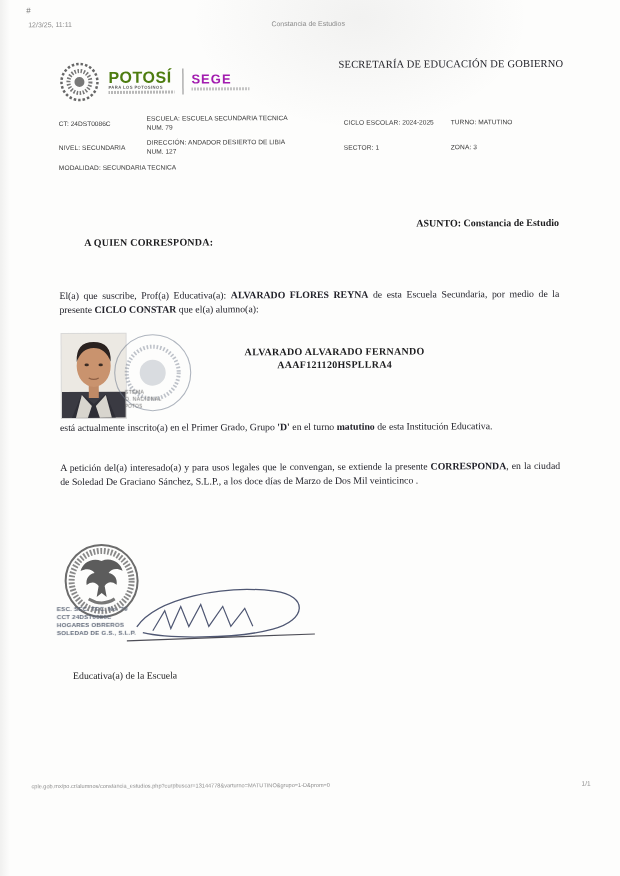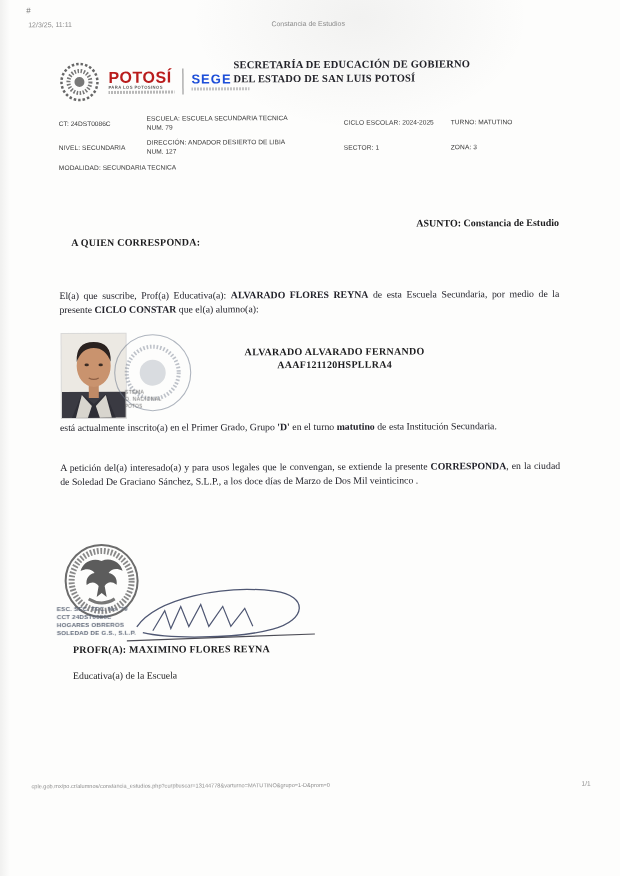--- a/index.html
+++ b/index.html
@@ -14,39 +14,39 @@
   .scan-edge{position:absolute;top:0;left:0;width:10px;height:876px;
     background:linear-gradient(90deg, rgba(0,0,0,.05), transparent);pointer-events:none;}
   .doc{position:absolute;inset:0;transform:rotate(-0.25deg);}
   .abs{position:absolute;}
   
   .meta{font-family:"Liberation Sans", sans-serif;font-size:7px;color:#8b8b8b;}
   .hash-mark{font-family:"Liberation Sans", sans-serif;font-size:8px;color:#777;}
   
   .emblem{width:42px;height:42px;}
   .brand{font-family:"Liberation Sans", sans-serif;font-weight:bold;font-size:16px;
-    letter-spacing:.5px;color:#b91c1c;line-height:15px;}
+    letter-spacing:.5px;color:#4d7c0f;line-height:15px;}
   .brand-sub{font-family:"Liberation Sans", sans-serif;font-size:4.2px;font-weight:bold;
     color:#5a5a5a;letter-spacing:.4px;}
   .brand-sub2{width:66px;height:3px;background:repeating-linear-gradient(90deg,#9a9a9a 0 2px,transparent 2px 3px);
     margin-top:1.5px;opacity:.7;}
   .logo-divider{width:1px;height:26px;background:#8a8a8a;}
   .agency{font-family:"Liberation Sans", sans-serif;font-weight:bold;font-size:13px;
-    letter-spacing:1px;color:#1d4ed8;line-height:13px;}
+    letter-spacing:1px;color:#a21caf;line-height:13px;}
   .agency-sub{width:58px;height:3px;background:repeating-linear-gradient(90deg,#b5b5b5 0 2px,transparent 2px 3px);
     margin-top:2px;opacity:.8;}
-  .lh-title{font-weight:bold;font-size:10.5px;line-height:13.5px;text-align:left;
+  .lh-title{font-weight:normal;font-size:10.5px;line-height:13.5px;text-align:right;
     color:#23232a;letter-spacing:.2px;}
   
   .info{font-family:"Liberation Sans", sans-serif;font-size:6.6px;color:#3a3a3a;line-height:9px;}
   .info .lbl{letter-spacing:.1px;}
   
   .b{font-weight:bold;}
   .asunto{font-weight:bold;font-size:10px;}
-  .salut{font-weight:bold;font-size:10px;letter-spacing:.2px;}
+  .salut{font-weight:bold;font-size:10px;letter-spacing:.2px;margin-left:13px;}
   .para{font-size:9.8px;line-height:13.5px;text-align:justify;color:#22222a;}
   .student{font-weight:bold;font-size:10px;line-height:13px;text-align:center;letter-spacing:.3px;}
   
   .photo{width:64px;height:84px;background:#ece9e4;overflow:hidden;
     box-shadow:0 0 0 1px rgba(150,150,150,.35);}
   .photo-stamp{pointer-events:none;}
   .stamp-frag{font-family:"Liberation Sans", sans-serif;font-size:5.2px;color:#6b6b6b;
     line-height:7px;letter-spacing:.3px;filter:blur(.2px);}
   
   .seal-text{font-family:"Liberation Sans", sans-serif;font-weight:bold;font-size:6.2px;
@@ -82,21 +82,20 @@
       </div>
       <div class="logo-divider"></div>
       <div>
         <div class="agency">SEGE</div>
         <div class="agency-sub"></div>
       </div>
     </div>
 
     <div class="abs lh-title" style="left:235px;top:58px;width:330px;">
       <div>SECRETARÍA DE EDUCACIÓN DE GOBIERNO</div>
-      <div>DEL ESTADO DE SAN LUIS POTOSÍ</div>
     </div>
 
     <div class="abs info" style="left:60px;top:118px;">
       <span class="lbl">CT:</span>
       <span>24DST0086C</span>
     </div>
     <div class="abs info" style="left:148px;top:113px;width:155px;">
       <span class="lbl">ESCUELA:</span>
       <span>ESCUELA SECUNDARIA TECNICA NUM. 79</span>
     </div>
@@ -161,21 +160,21 @@
       <div>O. NACIONAL</div>
       <div style="font-size:4.6px">POTOS</div>
     </div>
 
     <div class="abs student" style="left:130px;top:345px;width:410px;">
       <div>ALVARADO ALVARADO FERNANDO</div>
       <div>AAAF121120HSPLLRA4</div>
     </div>
 
     <div class="abs para" style="left:60px;top:420px;width:500px;">
-      <span>está actualmente inscrito(a) en el Primer Grado, Grupo </span><span class="b">'D'</span><span> en el turno </span><span class="b">matutino</span><span> de esta Institución Secundaria.</span>
+      <span>está actualmente inscrito(a) en el Primer Grado, Grupo </span><span class="b">'D'</span><span> en el turno </span><span class="b">matutino</span><span> de esta Institución Educativa.</span>
     </div>
 
     <div class="abs para" style="left:60px;top:460px;width:500px;">
       <span>A petición del(a) interesado(a) y para usos legales que le convengan, se extiende la presente </span><span class="b">CORRESPONDA</span><span>, en la ciudad de Soledad De Graciano Sánchez, S.L.P., a los doce días de Marzo de Dos Mil veinticinco .</span>
     </div>
 
     <svg class="abs" style="left:58px;top:540px;" width="86" height="86" viewBox="0 0 86 86">
       <circle cx="43" cy="40" r="36" fill="none" stroke="#474747" stroke-width="2" opacity=".8"></circle>
       <circle cx="43" cy="40" r="30" fill="none" stroke="#4c4c4c" stroke-width="6" stroke-dasharray="1.8 1.7" opacity=".65"></circle>
       <path d="M43,20 C33,16 24,22 22,30 C28,27 33,28 36,32 C30,33 27,38 28,44
@@ -191,20 +190,19 @@
       <div>HOGARES OBREROS</div>
       <div>SOLEDAD DE G.S., S.L.P.</div>
     </div>
 
     <svg class="abs" style="left:122px;top:582px;" width="200" height="68" viewBox="0 0 200 68">
       <path d="M14,44 C34,16 100,2 152,9 C186,14 184,38 150,47 C112,57 44,56 20,50" fill="none" stroke="#303a5a" stroke-width="1.3" opacity=".85"></path>
       <path d="M30,48 L42,28 L48,46 L58,24 L66,44 L78,22 L86,44 L100,24 L108,44 L122,26 L130,44" fill="none" stroke="#303a5a" stroke-width="1.2" opacity=".85"></path>
       <path d="M4,58 L192,52" fill="none" stroke="#3a3a44" stroke-width="1.2" opacity=".9"></path>
     </svg>
 
-    <div class="abs profr" style="left:72px;top:643px;">PROFR(A):  MAXIMINO FLORES REYNA</div>
     <div class="abs role" style="left:72px;top:669px;">Educativa(a) de la Escuela</div>
 
     <div class="abs footer-url" style="left:30px;top:782px;width:520px;">cple.gob.mx/po.cr/alumnos/constancia_estudios.php?curpbuscar=13144778&amp;varturno=MATUTINO&amp;grupo=1-D&amp;prom=0</div>
     <div class="abs footer-page" style="left:580px;top:781px;">1/1</div>
 
   </div>
 </div>
 
 </body></html>

